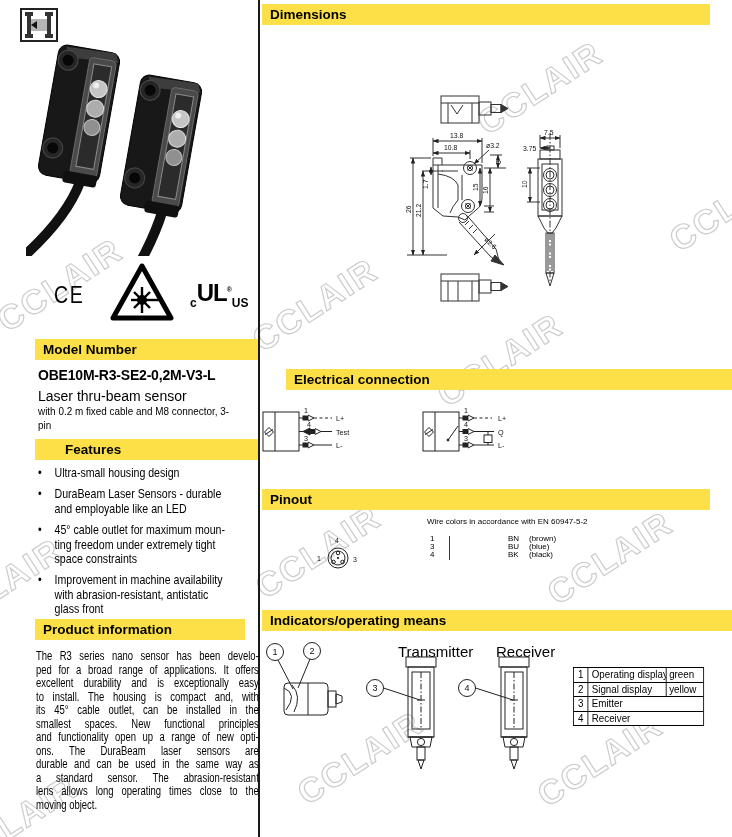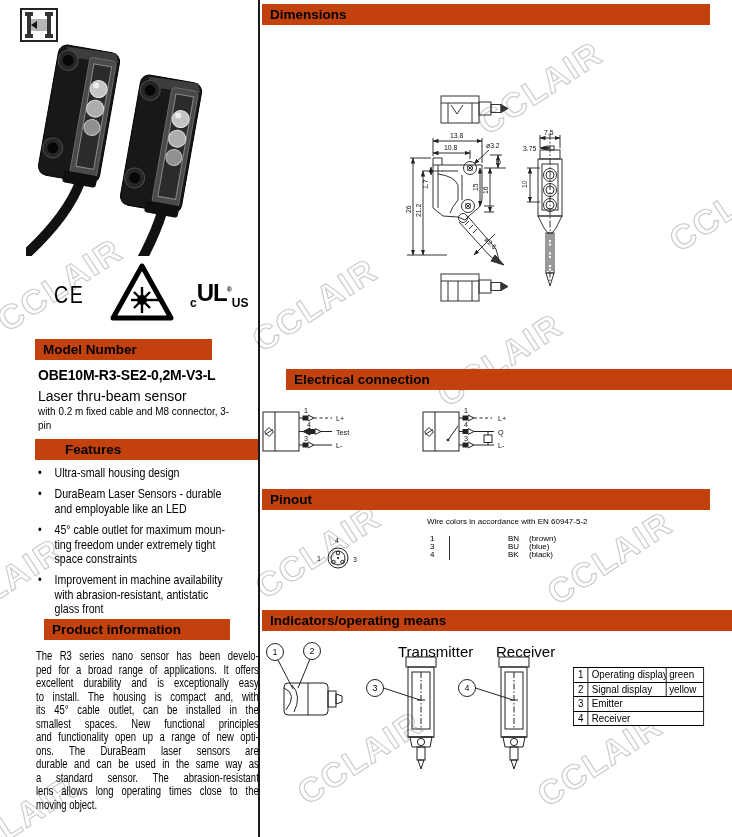--- a/index.html
+++ b/index.html
@@ -1,20 +1,20 @@
 <!DOCTYPE html>
 <html><head>
 <meta charset="utf-8">
 <style>
 * { margin:0; padding:0; box-sizing:border-box; }
 html,body { width:732px; height:837px; background:#fff; font-family:"Liberation Sans",sans-serif; color:#000; overflow:hidden; }
 .page { position:relative; width:732px; height:837px; }
 .wm { position:absolute; font-weight:bold; font-size:34px; letter-spacing:2px; color:transparent; -webkit-text-stroke:1.2px #cccccc; white-space:nowrap; transform:translate(-50%,-50%) rotate(-33deg); }
 .divider { position:absolute; left:258px; top:0; width:2px; height:837px; background:#1a1a1a; }
-.bar { position:absolute; background:#c2410c; height:21px; line-height:21px; font-weight:bold; font-size:13.5px; padding-left:8px; }
+.bar { position:absolute; background:#fde047; height:21px; line-height:21px; font-weight:bold; font-size:13.5px; padding-left:8px; }
 .abs { position:absolute; }
 .mtitle { position:absolute; left:38px; top:367px; font-size:14px; font-weight:bold; letter-spacing:-0.2px; }
 .msub { position:absolute; left:38px; top:388px; font-size:14px; }
 .mdesc { position:absolute; left:38px; top:405px; font-size:11.8px; line-height:13.5px; white-space:pre-line; width:253px; transform:scaleX(0.84); transform-origin:left top; }
 .feat { position:absolute; left:38px; top:466px; width:232px; transform:scaleX(0.87); transform-origin:left top; }
 .fitem { display:flex; margin-bottom:7px; font-size:12.2px; line-height:14.4px; }
 .fitem .dot { width:19px; }
 .fitem .txt { white-space:pre-line; flex:1; }
 .pinfo { position:absolute; left:36px; top:650px; width:282px; font-size:12px; transform:scaleX(0.79); transform-origin:left top; }
 .pline { line-height:13.5px; text-align:justify; text-align-last:justify; }
@@ -126,21 +126,21 @@
       <line x1="32" y1="38" x2="40" y2="46"></line>
       <line x1="43" y1="38" x2="52" y2="38"></line>
     </g>
     <circle cx="32" cy="38" r="5" fill="#000"></circle>
   </svg>
 
   <div class="ul">
     <span class="ul-c">c</span><span class="ul-UL">UL</span><span class="ul-r">®</span><span class="ul-us">US</span>
   </div>
 
-  <div class="bar" style="left:35px;top:339px;width:177px;">Model Number</div>
+  <div class="bar" style="left:35px;top:339px;width:223px;">Model Number</div>
   <div class="mtitle">OBE10M-R3-SE2-0,2M-V3-L</div>
   <div class="msub">Laser thru-beam sensor</div>
   <div class="mdesc">with 0.2 m fixed cable and M8 connector, 3-
 pin</div>
 
   <div class="bar" style="left:35px;top:439px;width:223px;padding-left:30px;">Features</div>
   <div class="feat">
 
   <div class="fitem">
         <span class="dot">•</span>
@@ -158,21 +158,21 @@
 space constraints</span>
       </div>
       <div class="fitem">
         <span class="dot">•</span>
         <span class="txt">Improvement in machine availability
 with abrasion-resistant, antistatic
 glass front</span>
       </div>
     </div>
 
-  <div class="bar" style="left:44px;top:619px;width:186px;">Product information</div>
+  <div class="bar" style="left:35px;top:619px;width:210px;">Product information</div>
   <div class="pinfo">
 
   <div class="pline">The R3 series nano sensor has been develo-</div>
       <div class="pline">ped for a broad range of applications. It offers</div>
       <div class="pline">excellent durability and is exceptionally easy</div>
       <div class="pline">to install. The housing is compact and, with</div>
       <div class="pline">its 45° cable outlet, can be installed in the</div>
       <div class="pline">smallest spaces. New functional principles</div>
       <div class="pline">and functionality open up a range of new opti-</div>
       <div class="pline">ons. The DuraBeam laser sensors are</div>

